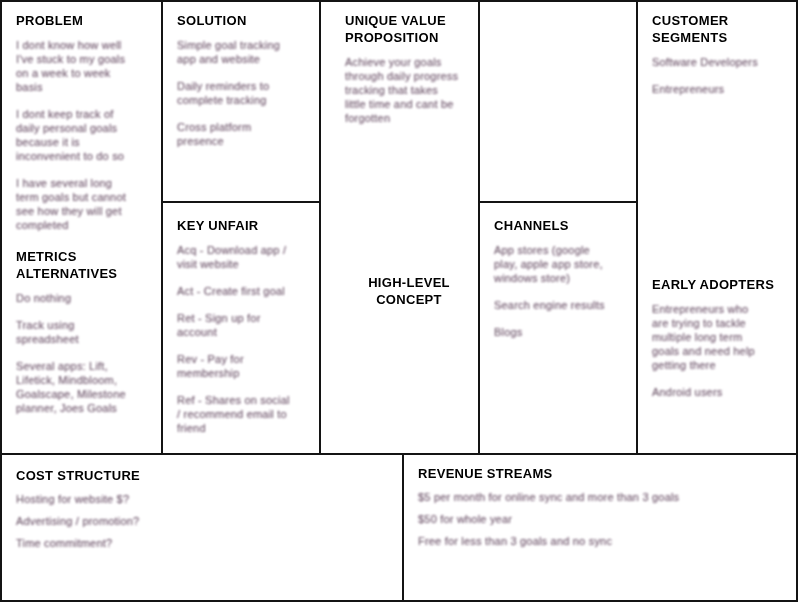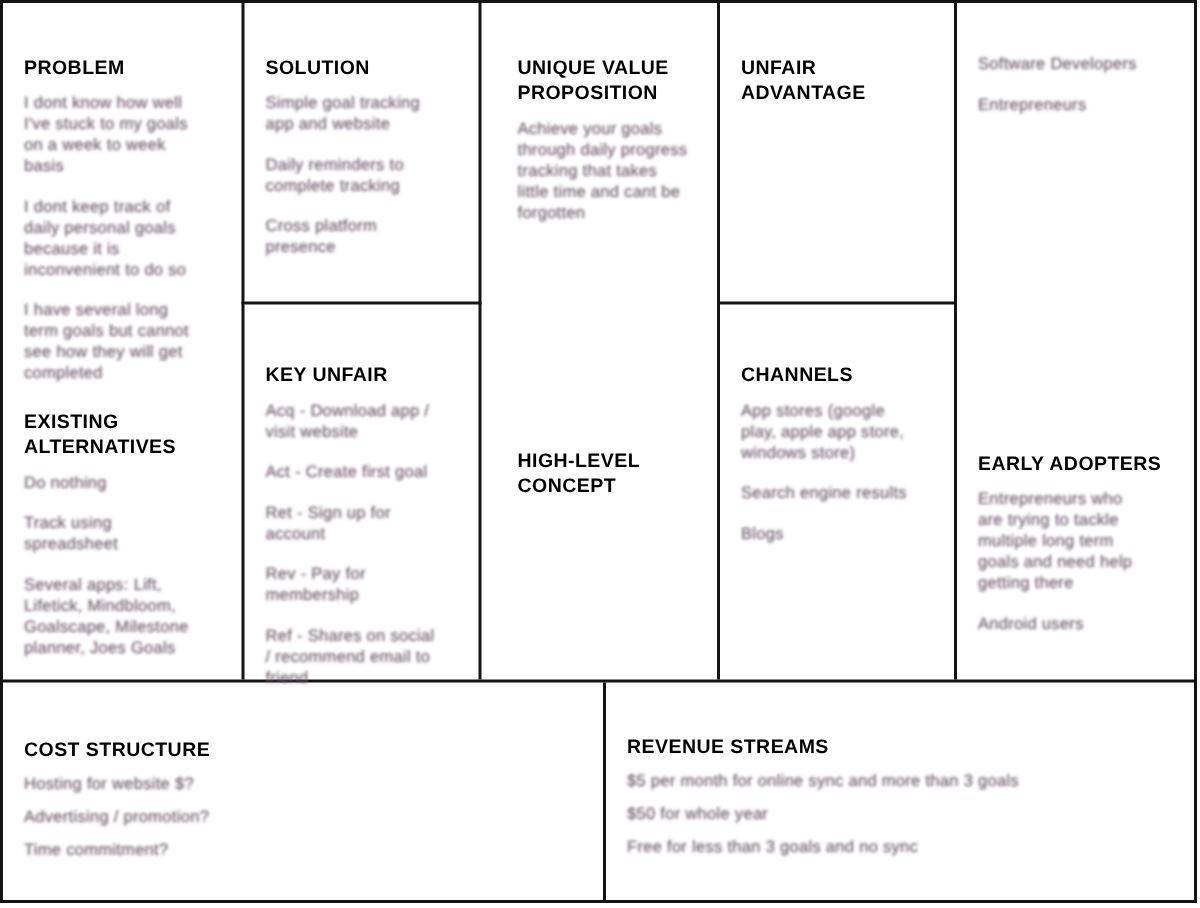--- a/index.html
+++ b/index.html
@@ -7,21 +7,21 @@
               font-family:"Liberation Sans","DejaVu Sans",sans-serif; }
 
   .canvas-frame{
     position:absolute; left:0; top:0;
     width:798px; height:602px;
     border:2px solid #141414;
     background:#ffffff;
   }
   .grid-line{ position:absolute; background:#141414; }
 
-  .cell{ position:absolute; overflow:hidden;margin-top:24px; }
+  .cell{ position:absolute; overflow:hidden; }
   .cell-inner{ padding:10px 10px 10px 14px; position:relative; height:100%; }
 
   .cell-title{
     font-size:13px; font-weight:bold; color:#000;
     letter-spacing:0.3px; line-height:17px;
     margin-bottom:9px; max-width:128px;
   }
   .cell-title.wide{ max-width:none; }
 
   .cell-body p{
@@ -58,21 +58,21 @@
 
   <div class="cell" style="left:0; top:0; width:159px; height:451px;">
     <div class="cell-inner">
       <div class="cell-title">PROBLEM</div>
       <div class="cell-body">
           <p>I dont know how well I've stuck to my goals on a week to week basis</p>
           <p>I dont keep track of daily personal goals because it is inconvenient to do so</p>
           <p>I have several long term goals but cannot see how they will get completed</p>
         </div>
       <div class="sub-block" style="top:246px;">
-        <div class="cell-title">EXISTING ALTERNATIVES</div>
+        <div class="cell-title">METRICS ALTERNATIVES</div>
         <div class="cell-body">
             <p>Do nothing</p>
             <p>Track using spreadsheet</p>
             <p>Several apps: Lift, Lifetick, Mindbloom, Goalscape, Milestone planner, Joes Goals</p>
           </div>
       </div>
     </div>
   </div>
 
   <div class="cell" style="left:161px; top:0; width:172px; height:199px;">
@@ -98,47 +98,42 @@
         </div>
     </div>
   </div>
 
   <div class="cell" style="left:329px; top:0; width:157px; height:451px;">
     <div class="cell-inner">
       <div class="cell-title">UNIQUE VALUE PROPOSITION</div>
       <div class="cell-body w116">
           <p>Achieve your goals through daily progress tracking that takes little time and cant be forgotten</p>
         </div>
-      <div class="sub-block" style="top:272px;">
+      <div class="sub-block" style="top:272px;text-align:center;">
         <div class="cell-title">HIGH-LEVEL CONCEPT</div>
         <div class="cell-body"></div>
       </div>
     </div>
   </div>
 
-  <div class="cell" style="left:478px; top:0; width:156px; height:199px;">
-    <div class="cell-inner">
-      <div class="cell-title">UNFAIR ADVANTAGE</div>
-      <div class="cell-body"></div>
-    </div>
-  </div>
 
   <div class="cell" style="left:478px; top:201px; width:156px; height:250px;">
     <div class="cell-inner" style="padding-top:14px;">
       <div class="cell-title">CHANNELS</div>
       <div class="cell-body">
           <p>App stores (google play, apple app store, windows store)</p>
           <p>Search engine results</p>
           <p>Blogs</p>
         </div>
     </div>
   </div>
 
   <div class="cell" style="left:636px; top:0; width:158px; height:451px;">
     <div class="cell-inner">
+      <div class="cell-title">CUSTOMER SEGMENTS</div>
       <div class="cell-body">
           <p>Software Developers</p>
           <p>Entrepreneurs</p>
         </div>
       <div class="sub-block" style="top:274px;">
         <div class="cell-title wide">EARLY ADOPTERS</div>
         <div class="cell-body">
             <p>Entrepreneurs who are trying to tackle multiple long term goals and need help getting there</p>
             <p>Android users</p>
           </div>

